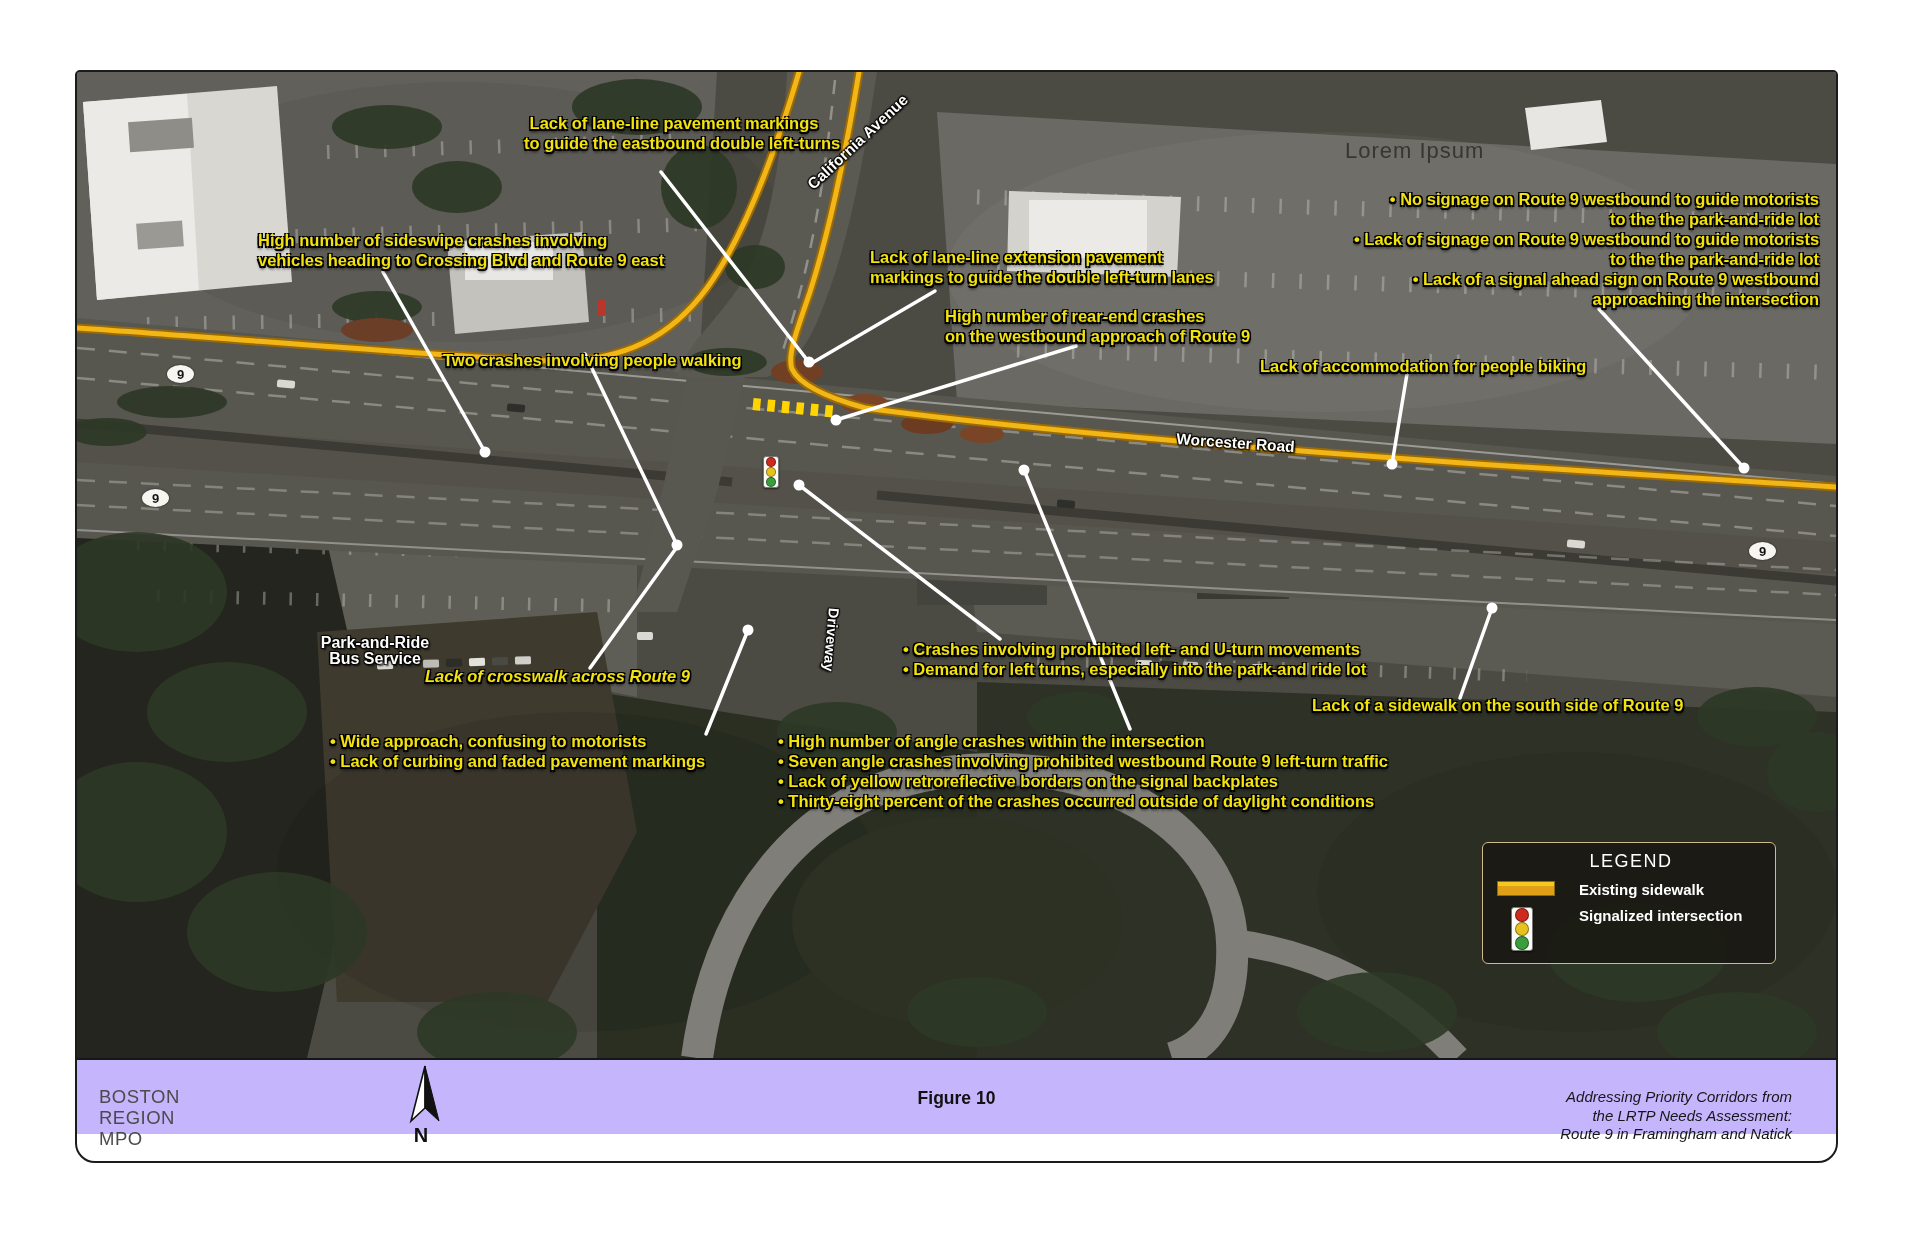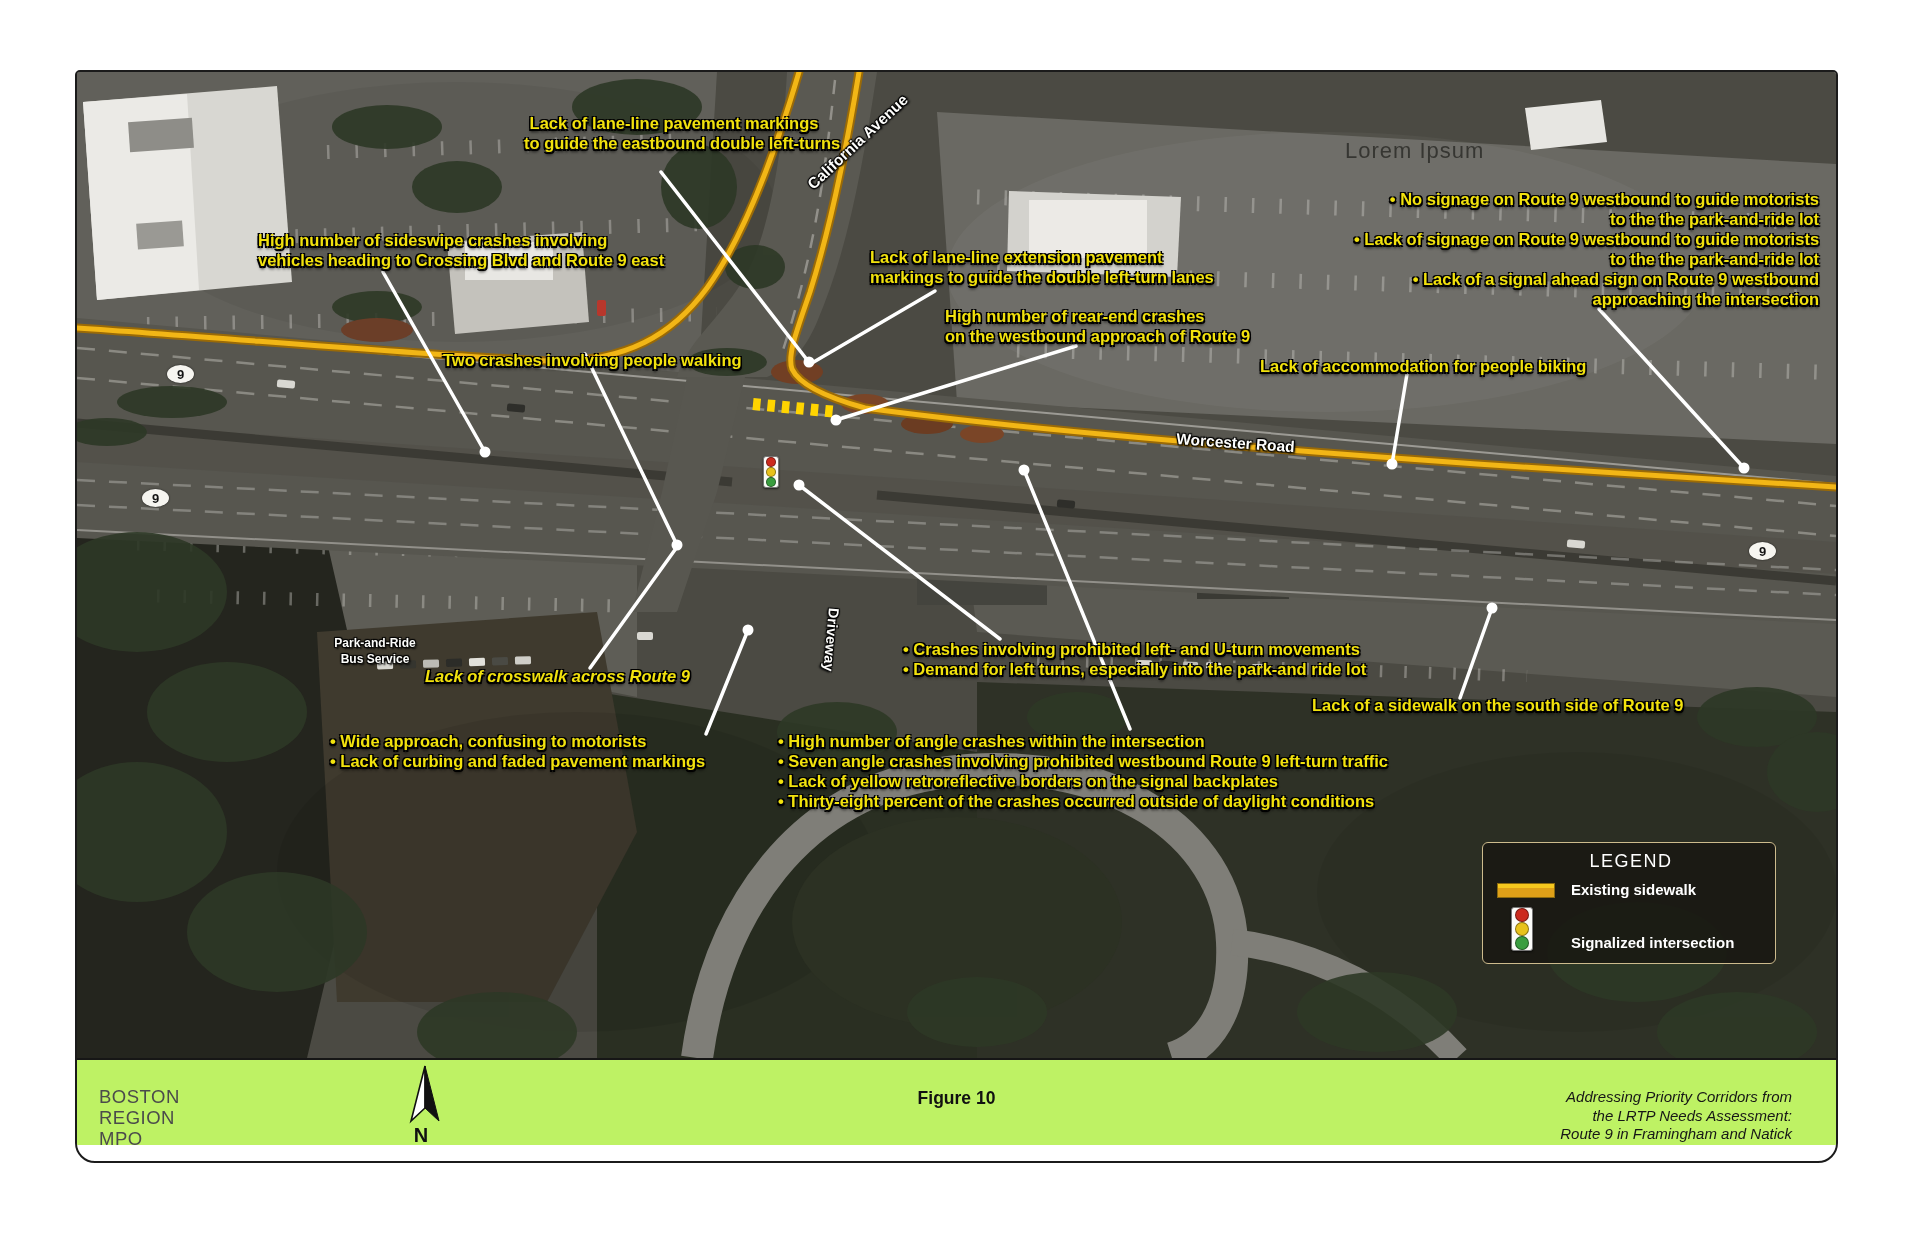--- a/index.html
+++ b/index.html
@@ -18,26 +18,26 @@
   
   .shield{position:absolute;width:27px;height:18px;background:#f6f5f0;border-radius:50%;box-shadow:0 0 2px rgba(0,0,0,.7);
           display:flex;align-items:center;justify-content:center;font-weight:bold;font-size:13px;color:#141414;}
   
   .signal{position:absolute;background:#fbfbf8;border:1px solid #777;border-radius:3px;display:flex;flex-direction:column;align-items:center;justify-content:space-evenly;box-shadow:0 1px 2px rgba(0,0,0,.6);}
   .signal i{display:block;border-radius:50%;border:1px solid rgba(0,0,0,.4);}
   
   .legend{position:absolute;left:1405px;top:770px;width:294px;height:122px;background:rgba(24,21,16,0.80);
           border:1.5px solid #cdbb8d;border-radius:6px;box-sizing:border-box;color:#fff;padding:8px 10px 6px 14px;}
   .legend .ltitle{text-align:center;font-size:18px;letter-spacing:1.5px;margin-bottom:9px;font-weight:normal;}
-  .legend .lrow{display:flex;align-items:flex-end;margin-bottom:9px;}
+  .legend .lrow{display:flex;align-items:flex-start;margin-bottom:9px;gap:8px;}
   .legend .lswatch{width:58px;display:flex;justify-content:flex-start;margin-right:16px;flex:0 0 58px;}
   .legend .lbar{width:56px;height:13px;background:linear-gradient(#f6c81e 0 32%,#dfa018 32% 100%);border:1px solid #8a6a10;}
   .legend .llabel{font-weight:bold;font-size:15px;}
   
-  .footer{position:relative;width:100%;height:85px;background:#bef264;}
+  .footer{position:relative;width:100%;height:74px;background:#c4b5fd;}
   .org{position:absolute;left:22px;top:26px;color:#4b4b4b;font-size:18.5px;line-height:21px;letter-spacing:0.5px;}
   .north{position:absolute;left:328px;top:4px;width:40px;text-align:center;}
   .north .nlabel{position:absolute;left:-4px;top:60px;width:40px;font-weight:bold;font-size:20px;color:#111;}
   .ftitle{position:absolute;left:0;top:28px;width:100%;text-align:center;font-weight:bold;font-size:17.5px;line-height:21px;color:#111;}
   .credit{position:absolute;right:44px;top:28px;text-align:right;font-style:italic;font-size:15px;line-height:18.5px;color:#161616;}
 </style>
 </head>
 <body>
 
 <div class="figure-frame">
@@ -219,21 +219,21 @@
         <circle cx="947" cy="398" r="5.5"></circle>
           <circle cx="1415" cy="536" r="5.5"></circle>
       </g>
     </svg>
 
     <div class="watermark" style="left:1268px;top:66px;">Lorem Ipsum</div>
 
     <div class="maplabel" style="left:727px;top:108px;font-size:15.5px;transform:rotate(-43deg);transform-origin:0 0;">California Avenue</div>
     <div class="maplabel" style="left:1100px;top:358px;font-size:15.5px;transform:rotate(4deg);transform-origin:0 0;">Worcester Road</div>
     <div class="maplabel" style="left:757px;top:528px;font-size:14.5px;transform:rotate(95deg);transform-origin:0 50%;">Driveway</div>
-    <div class="maplabel" style="left:238px;top:563px;width:120px;text-align:center;font-size:12px;line-height:16px;"><div>Park-and-Ride</div><div>Bus Service</div></div>
+    <div class="maplabel" style="left:238px;top:563px;width:120px;text-align:center;font-size:16px;line-height:16px;"><div>Park-and-Ride</div><div>Bus Service</div></div>
 
     <div class="shield" style="left:90px;top:293px;">
         <span>9</span>
       </div>
     <div class="shield" style="left:65px;top:417px;">
         <span>9</span>
       </div>
     <div class="shield" style="left:1672px;top:470px;">
         <span>9</span>
       </div>

